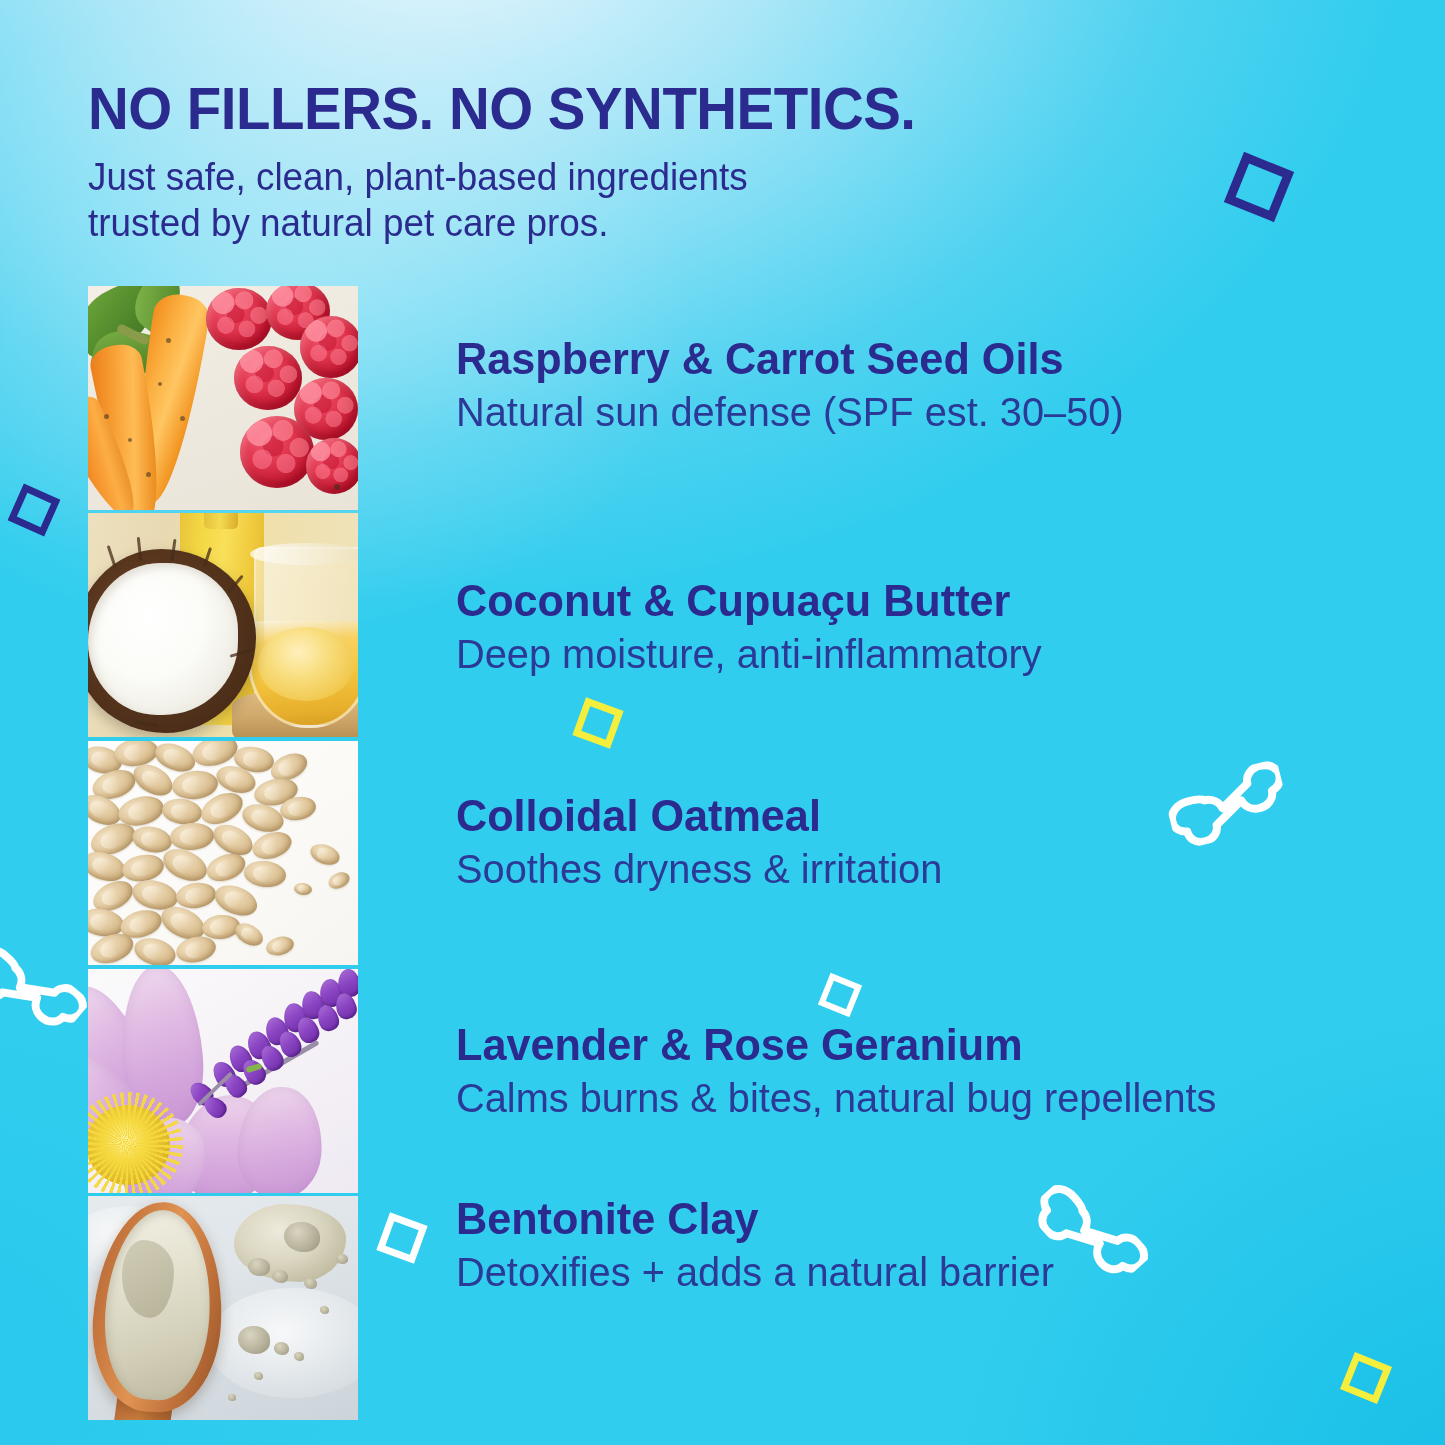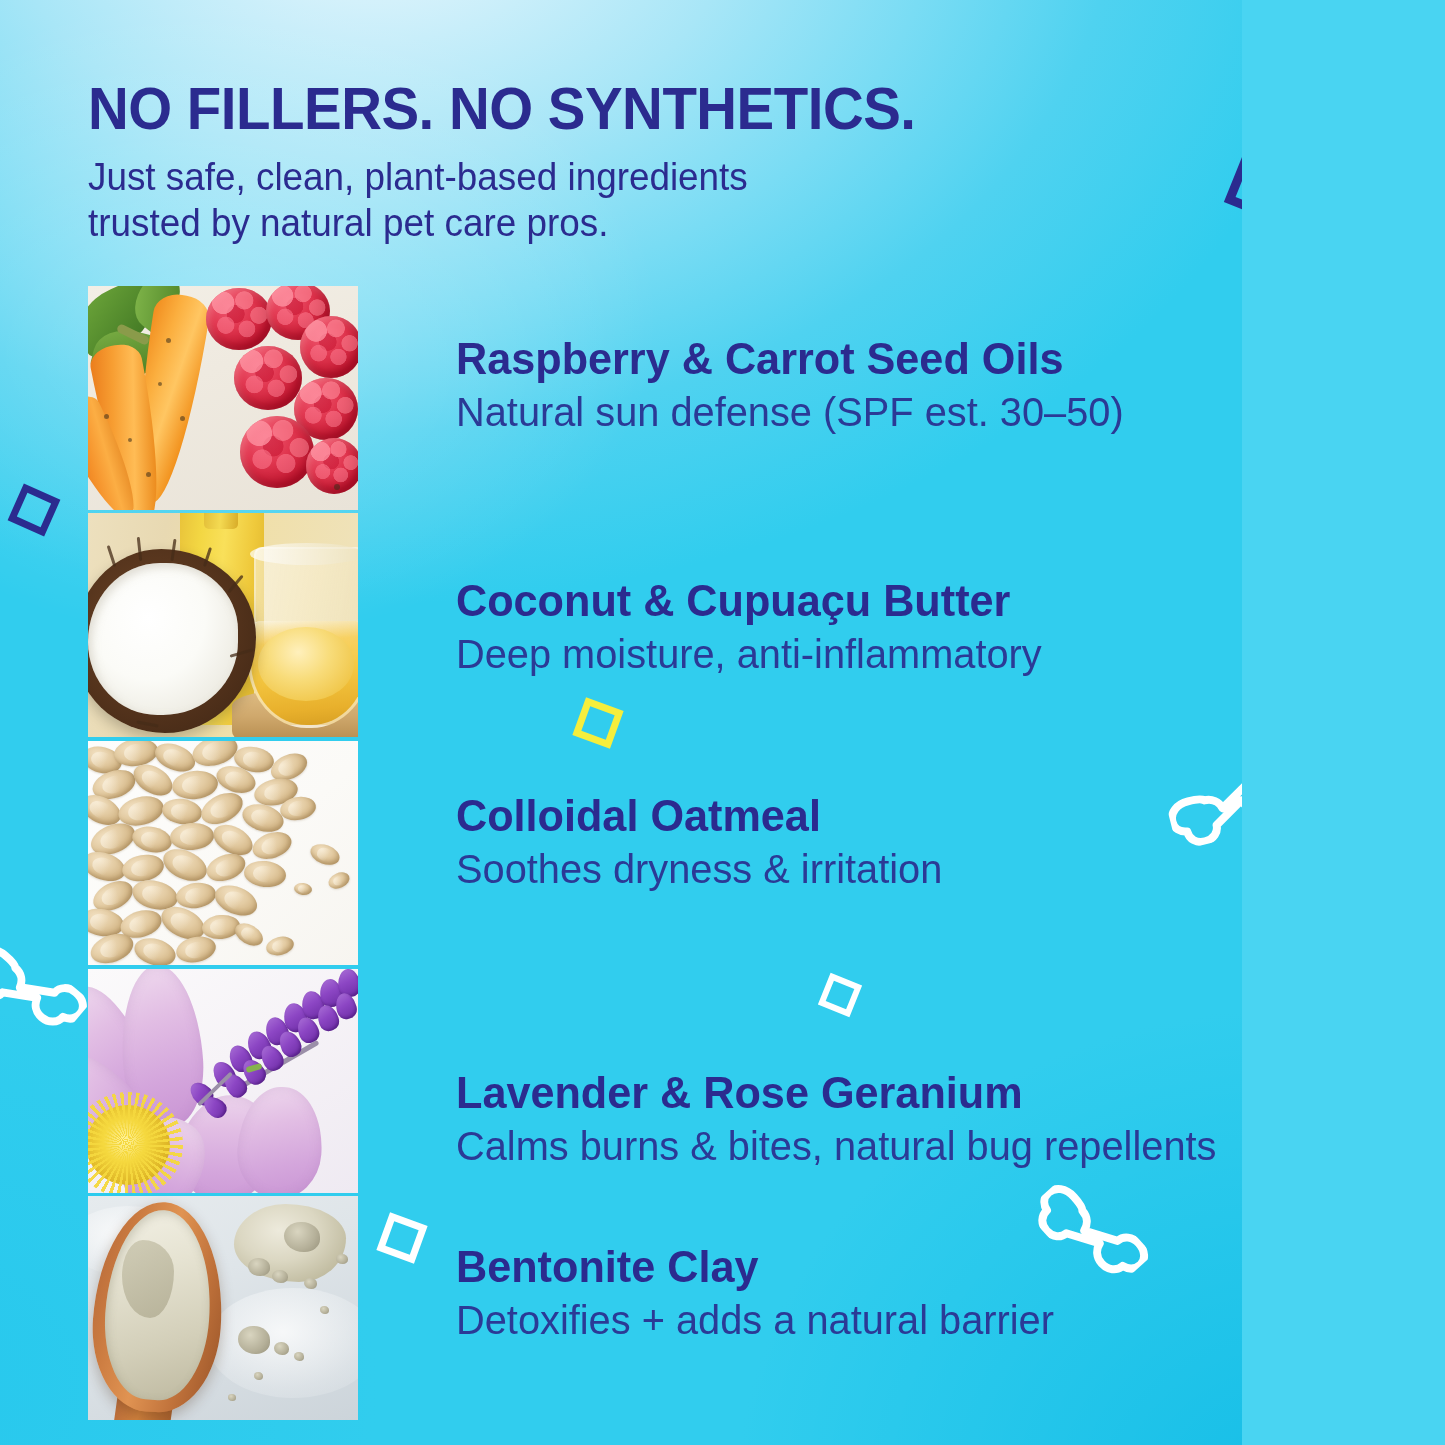--- a/index.html
+++ b/index.html
@@ -1,21 +1,21 @@
 <!DOCTYPE html>
 <html><head>
 <meta charset="utf-8">
 <style>
   html,body{margin:0;padding:0;}
   body{
     width:1445px;height:1445px;overflow:hidden;
     font-family:"Liberation Sans",sans-serif;
     background:#49D4F2;
   }
-  #stage{position:relative;width:1242px;height:1445px;overflow:hidden;}
+  #stage{position:relative;width:1445px;height:1445px;overflow:hidden;}
 
   
   .bg-base{position:absolute;inset:0;
     background:
       radial-gradient(ellipse 980px 720px at 30% -8%, #E8F7FC 0%, #D4F1FB 16%, #A8E6F7 38%, #79DCF4 58%, #4FD2F0 76%, #31CDEE 100%),
       linear-gradient(155deg,#8FE3F6 0%,#5DD6F2 45%,#1FC9EC 100%);
   }
   .bg-sheen{position:absolute;inset:0;
     background:radial-gradient(ellipse 620px 460px at 18% 22%, rgba(255,255,255,.30) 0%, rgba(255,255,255,0) 70%);
   }
@@ -317,21 +317,21 @@
           <div class="bud" style="left:230px;top:36px;width:20px;height:26px;transform:rotate(-18deg);"></div>
           <div class="bud" style="left:250px;top:0px;width:22px;height:28px;transform:rotate(-6deg);"></div>
           <div class="bud" style="left:248px;top:24px;width:20px;height:26px;transform:rotate(-14deg);"></div>
 
           <div class="bud" style="left:104px;top:112px;width:19px;height:25px;transform:rotate(-46deg);"></div>
           <div class="bud" style="left:118px;top:126px;width:18px;height:24px;transform:rotate(-52deg);"></div>
           <div class="stem" style="left:104px;top:118px;width:46px;height:4px;transform:rotate(-44deg);"></div>
           <div style="position:absolute;left:158px;top:96px;width:16px;height:6px;background:#86B24E;border-radius:4px;transform:rotate(-16deg);"></div>
         </div>
       </div>
-      <div class="rtext" style="top:1070px;">
+      <div class="rtext" style="top:1022px;">
         <p class="rtitle">Lavender &amp; Rose Geranium</p>
         <p class="rsub">Calms burns &amp; bites, natural bug repellents</p>
       </div>
     </div>
 
     <div class="row" style="top:0;">
       <div class="thumb" style="top:1196px;">
         <div class="photo p5">
           <div class="smear" style="left:120px;top:92px;width:170px;height:110px;"></div>
           <div class="smear" style="left:-20px;top:10px;width:120px;height:70px;"></div>
@@ -346,21 +346,21 @@
           <div class="crumb" style="left:216px;top:82px;width:13px;height:11px;"></div>
           <div class="crumb" style="left:150px;top:130px;width:32px;height:28px;"></div>
           <div class="crumb" style="left:186px;top:146px;width:15px;height:13px;"></div>
           <div class="crumb" style="left:206px;top:156px;width:10px;height:9px;"></div>
           <div class="crumb" style="left:166px;top:176px;width:9px;height:8px;"></div>
           <div class="crumb" style="left:232px;top:110px;width:9px;height:8px;"></div>
           <div class="crumb" style="left:248px;top:58px;width:12px;height:10px;"></div>
           <div class="crumb" style="left:140px;top:198px;width:8px;height:7px;"></div>
         </div>
       </div>
-      <div class="rtext" style="top:1244px;">
+      <div class="rtext" style="top:1196px;">
         <p class="rtitle">Bentonite Clay</p>
         <p class="rsub">Detoxifies + adds a natural barrier</p>
       </div>
     </div>
 
   </div>
 
   <div class="deco sq" style="left:1232px;top:160px;width:36px;height:36px;border-width:9px;border-color:#2B2B8F;transform:rotate(22deg);"></div>
   <div class="deco sq" style="left:14px;top:490px;width:26px;height:26px;border-width:7px;border-color:#2B2B8F;transform:rotate(24deg);"></div>
   <div class="deco sq" style="left:578px;top:703px;width:26px;height:26px;border-width:7px;border-color:#F5EE3C;transform:rotate(20deg);"></div>

